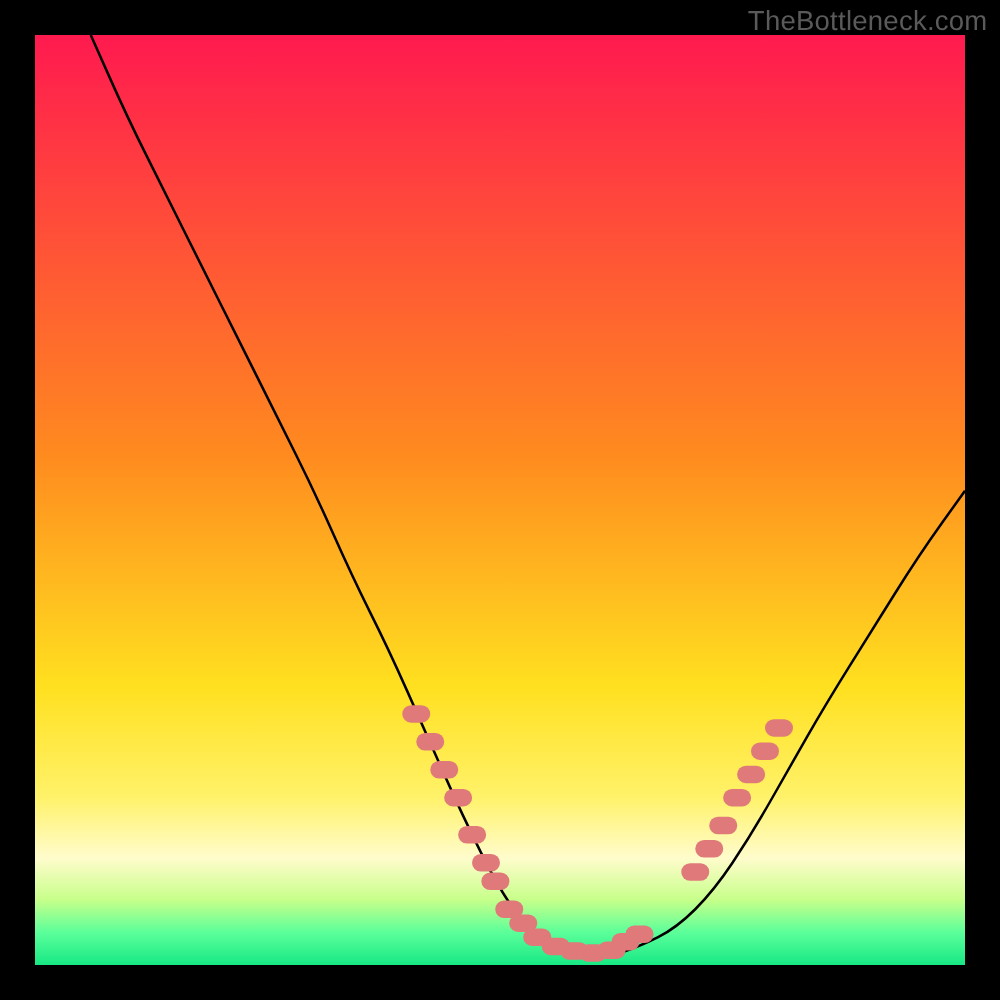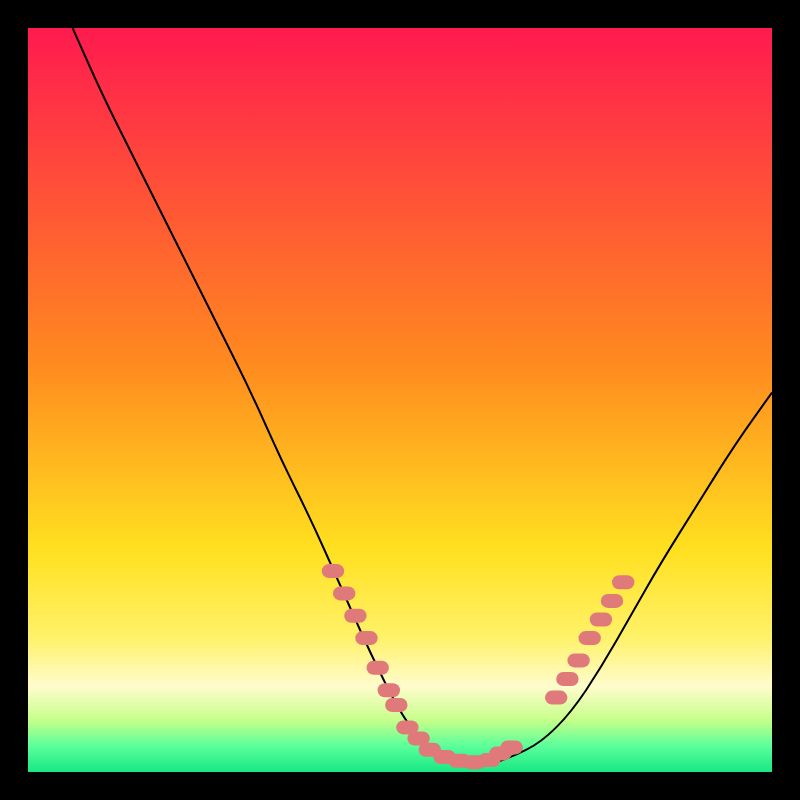--- a/index.html
+++ b/index.html
@@ -39,20 +39,21 @@
   .plot-area svg {
     width: 100%;
     height: 100%;
     display: block;
   }
 </style>
 </head>
 <body>
 
 <div class="frame">
+  <div class="watermark">TheBottleneck.com</div>
 
   <div class="plot-area">
     <svg viewBox="0 0 744 744" preserveAspectRatio="none">
       <defs>
         <linearGradient id="bg-grad" x1="0" y1="0" x2="0" y2="1">
             <stop offset="0%" stop-color="#ff1a4f"></stop>
             <stop offset="45%" stop-color="#ff8a1f"></stop>
             <stop offset="70%" stop-color="#ffe01f"></stop>
             <stop offset="82%" stop-color="#fff26a"></stop>
             <stop offset="88.5%" stop-color="#fffccc"></stop>

